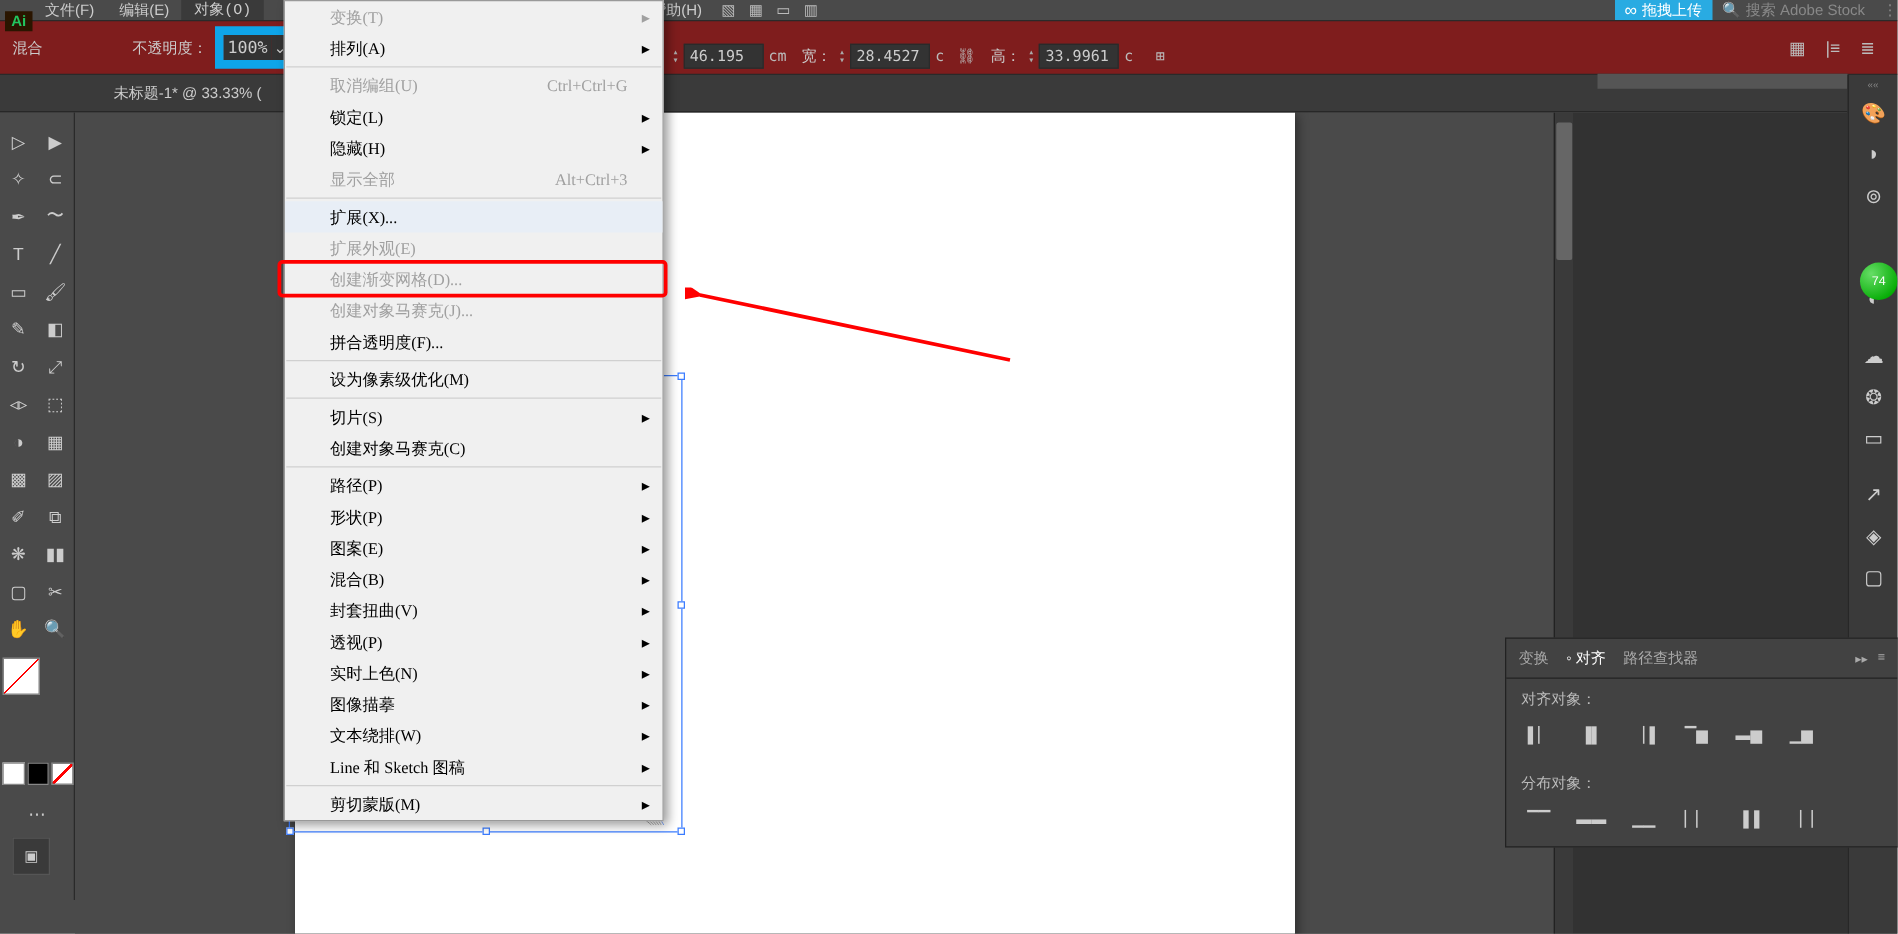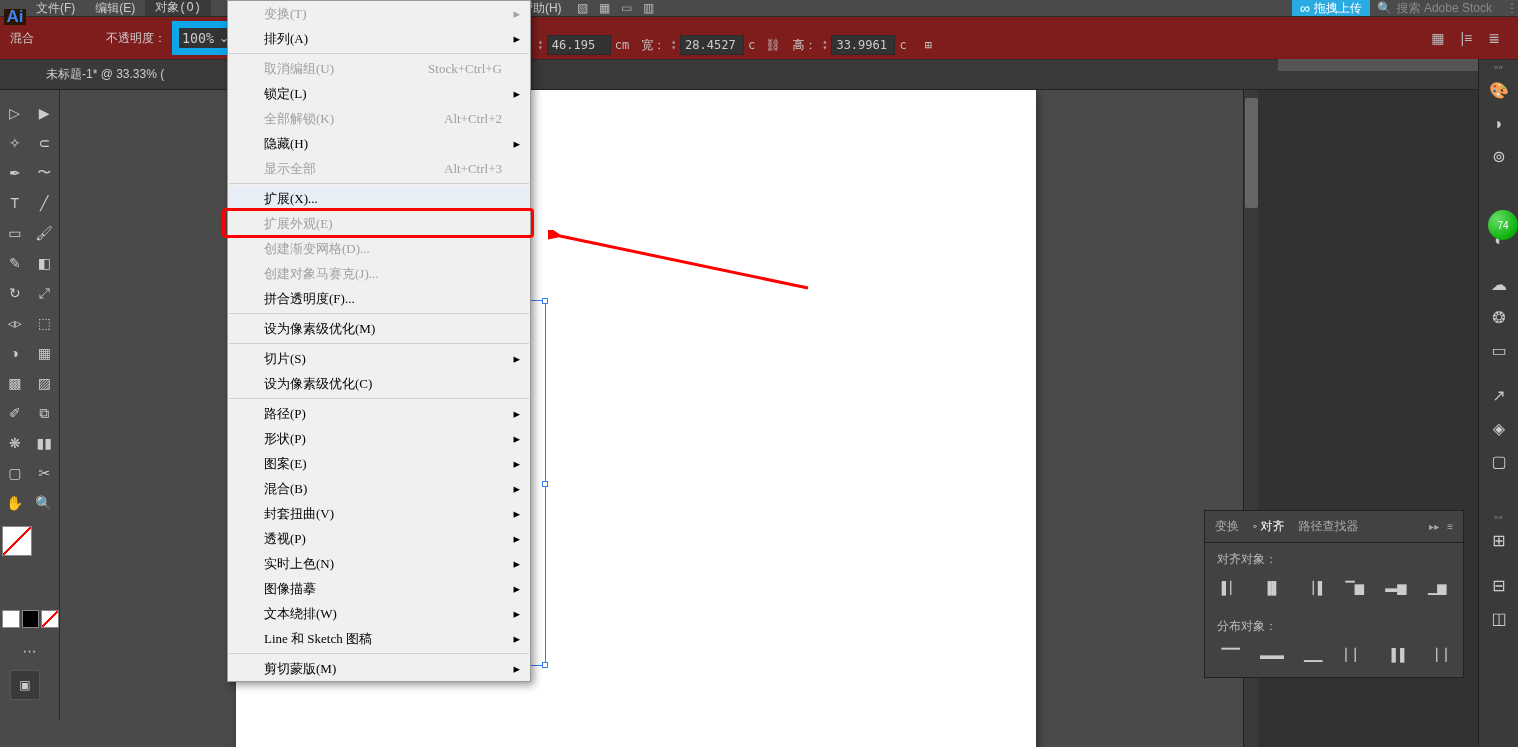--- a/index.html
+++ b/index.html
@@ -1,19 +1,19 @@
 <!DOCTYPE html>
 <html><head>
 <meta charset="utf-8">
 <style>
   * { box-sizing: border-box; margin: 0; padding: 0; }
   body { font-family: "Microsoft YaHei", sans-serif; font-size: 12px; background: #4a4a4a; color: #ccc; width: 1518px; height: 747px; overflow: hidden; position: relative; }
 
   .menubar { height: 16px; background: #4a4a4a; display: flex; align-items: center; padding-left: 4px; }
-  .menubar .logo { width: 22px; height: 16px; background: #2a1500; color: #3b82f6; font-weight: bold; display: flex; align-items: center; justify-content: center; font-size: 17px; margin-top: 17px; }
+  .menubar .logo { width: 22px; height: 16px; background: #2a1500; color: #22c55e; font-weight: bold; display: flex; align-items: center; justify-content: center; font-size: 12px; margin-top: 17px; }
   .menubar .menu-item { padding: 0 10px; height: 16px; line-height: 16px; color: #ccc; }
   .menubar .menu-item.active { background: #3a3a3a; font-family: Liberation Mono, monospace; }
   .menubar .spacer { flex: 1; }
   .menubar .icon-btn { width: 22px; height: 16px; display: flex; align-items: center; justify-content: center; color: #bbb; }
   .menubar .upload-btn { background: #29abe2; height: 16px; padding: 0 8px; display: flex; align-items: center; color: #fff; gap: 4px; margin-left: 4px; }
   .menubar .upload-btn .infinity { font-size: 14px; }
   .menubar .search-box { display: flex; align-items: center; color: #888; margin-left: 8px; gap: 4px; }
   .menubar .dots { margin-left: 14px; color: #888; }
 
   .optbar { height: 44px; background: #7f1d1d; display: flex; align-items: center; padding: 0 10px; border-top: 1px solid #2a2a2a; border-bottom: 1px solid #2a2a2a; gap: 6px; }
@@ -26,21 +26,21 @@
   .optbar .end-icons span { font-size: 14px; }
 
   .coord-box { position: absolute; top: 34px; left: 538px; height: 22px; display: flex; align-items: center; gap: 4px; color: #ccc; font-family: monospace; }
   .coord-box .chev-col { display: flex; flex-direction: column; line-height: 6px; font-size: 8px; color: #aaa; }
   .coord-box .val { background: #333; border: 1px solid #2a2a2a; padding: 2px 4px; color: #ccc; width: 64px; display: inline-block; }
   .coord-box .unit { color: #bbb; }
   .coord-box .lbl { margin-left: 8px; margin-right: 2px; }
   .coord-box .link-icon { margin-left: 6px; color: #bbb; }
   .coord-box .align-icon { margin-left: 14px; color: #bbb; }
 
-  .tabbar { position: absolute; top: 60px; left: 0; right: 40px; height: 30px; background: #3a3a3a; display: flex; align-items: center; padding-left: 34px; border-bottom: 1px solid #222; }
+  .tabbar { position: absolute; top: 60px; left: 0; right: 40px; height: 30px; background: #3a3a3a; display: flex; align-items: center; padding-left: 79px; border-bottom: 1px solid #222; }
   .tabbar .tab { padding: 0 12px; color: #ccc; }
   .tabbar .right-chunk { position: absolute; right: 0; width: 200px; height: 12px; top: -1px; background: #555; }
 
   .toolbox { position: absolute; top: 90px; left: 0; width: 60px; background: #4a4a4a; border-right: 1px solid #2a2a2a; padding-top: 8px; padding-bottom: 20px; }
   .toolbox .row { height: 30px; display: flex; }
   .toolbox .tool { width: 30px; height: 30px; display: flex; align-items: center; justify-content: center; color: #ccc; font-size: 14px; }
   .toolbox .swatch-block { height: 40px; margin-top: 6px; position: relative; }
   .toolbox .swatch-fg { position: absolute; top: 2px; left: 2px; width: 30px; height: 30px; background: linear-gradient(135deg,#fff 48%,#ff0000 48%,#ff0000 52%,#fff 52%); border: 1px solid #888; }
   .toolbox .swatch-bg-row { height: 24px; margin-top: 46px; display: flex; gap: 2px; padding-left: 2px; margin-bottom: 4px;}
   .toolbox .mini-sw { width: 18px; height: 18px; border: 1px solid #888; }
@@ -68,21 +68,21 @@
   .dropdown .red-box { position: absolute; border: 3px solid #ff0000; border-radius: 4px; pointer-events: none; }
 
   .red-arrow { position: absolute; top: 230px; left: 548px; width: 265px; height: 60px; z-index: 90; pointer-events: none; }
 
   .right-strip { position: absolute; right: 0; top: 60px; width: 40px; bottom: 0; background: #3a3a3a; border-left: 1px solid #222; }
   .right-strip .grip { height: 14px; display: flex; align-items: center; justify-content: center; color: #888; font-size: 8px; }
   .right-strip .ico { width: 40px; height: 33px; display: flex; align-items: center; justify-content: center; color: #ccc; font-size: 16px; }
   .right-strip .sep { height: 12px; }
   .right-strip .badge { position: absolute; top: 150px; right: 0; width: 30px; height: 30px; border-radius: 50%; background: radial-gradient(circle at 30% 30%, #6d6 0%, #0a0 80%); color: #fff; display: flex; align-items: center; justify-content: center; font-size: 10px; }
 
-  .align-panel { position: absolute; left: 1204px; top: 510px; width: 260px; background: #424242; border: 1px solid #222; z-index: 80; }
+  .align-panel { position: absolute; left: 1204px; top: 510px; width: 315px; background: #424242; border: 1px solid #222; z-index: 80; }
   .align-panel .tabs { height: 32px; display: flex; align-items: center; padding: 0 10px; color: #aaa; border-bottom: 1px solid #222; gap: 14px; }
   .align-panel .tabs .t { cursor: pointer; }
   .align-panel .tabs .t.active { color: #fff; }
   .align-panel .tabs .t.active::before { content: "◦ "; }
   .align-panel .tabs .tail { margin-left: auto; display: flex; gap: 8px; color: #aaa; font-size: 10px; }
   .align-panel .row-lbl { padding: 8px 12px 4px 12px; color: #bbb; }
   .align-panel .btn-row { display: flex; gap: 14px; padding: 4px 12px 10px 12px; }
   .align-panel .btn-row .abtn { width: 28px; height: 24px; display: flex; align-items: center; justify-content: center; color: #ccc; }
 
   .selection-box { position: absolute; border: 1px solid #3b7cff; }
@@ -292,29 +292,25 @@
       <span>变换(T)</span>
       <span class="arrow-sub">▸</span>
     </div>
     <div class="mi">
       <span>排列(A)</span>
       <span class="arrow-sub">▸</span>
     </div>
     <div class="sep"></div>
     <div class="mi disabled">
       <span>取消编组(U)</span>
-      <span class="sc">Stock+Ctrl+G</span>
+      <span class="sc">Ctrl+Ctrl+G</span>
     </div>
     <div class="mi">
       <span>锁定(L)</span>
       <span class="arrow-sub">▸</span>
-    </div>
-    <div class="mi disabled">
-      <span>全部解锁(K)</span>
-      <span class="sc">Alt+Ctrl+2</span>
     </div>
     <div class="mi">
       <span>隐藏(H)</span>
       <span class="arrow-sub">▸</span>
     </div>
     <div class="mi disabled">
       <span>显示全部</span>
       <span class="sc">Alt+Ctrl+3</span>
     </div>
     <div class="sep"></div>
@@ -336,21 +332,21 @@
     <div class="sep"></div>
     <div class="mi">
       <span>设为像素级优化(M)</span>
     </div>
     <div class="sep"></div>
     <div class="mi">
       <span>切片(S)</span>
       <span class="arrow-sub">▸</span>
     </div>
     <div class="mi">
-      <span>设为像素级优化(C)</span>
+      <span>创建对象马赛克(C)</span>
     </div>
     <div class="sep"></div>
     <div class="mi">
       <span>路径(P)</span>
       <span class="arrow-sub">▸</span>
     </div>
     <div class="mi">
       <span>形状(P)</span>
       <span class="arrow-sub">▸</span>
     </div>

